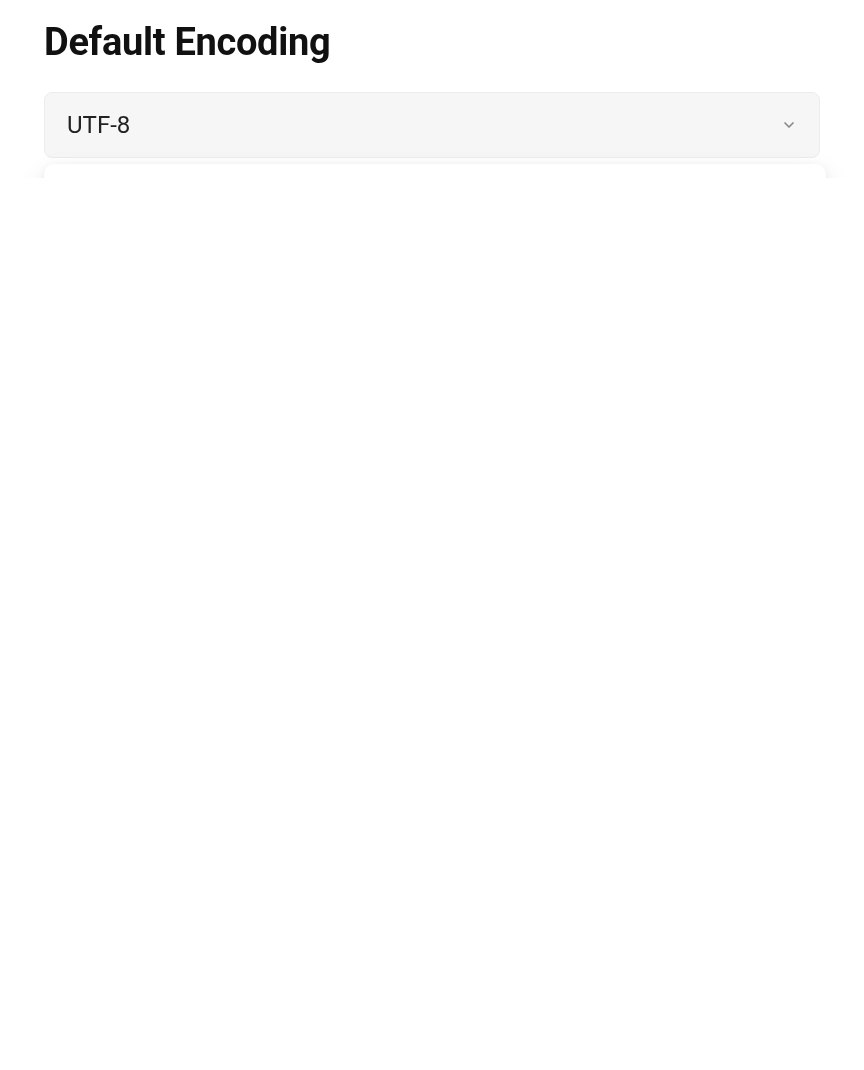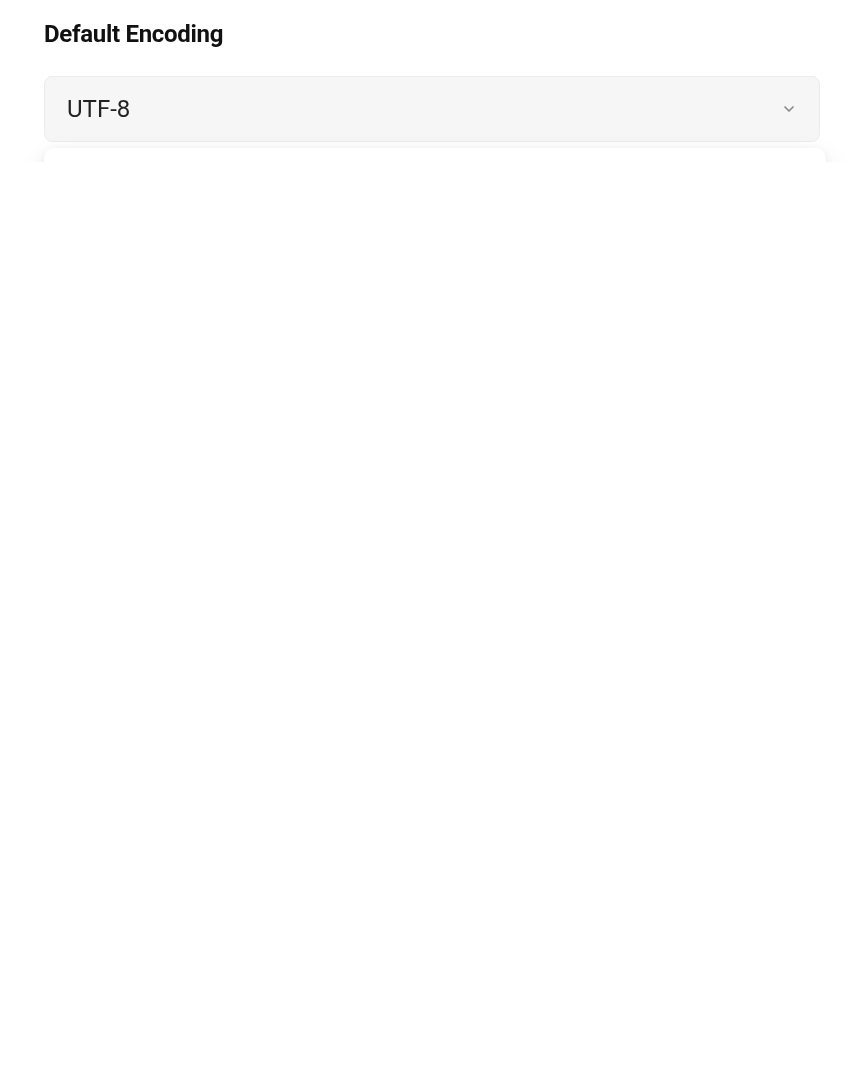--- a/index.html
+++ b/index.html
@@ -7,21 +7,21 @@
       padding: 0;
       box-sizing: border-box;
     }
     body {
       font-family: -apple-system, BlinkMacSystemFont, "Segoe UI", Roboto, "Helvetica Neue", Arial, sans-serif;
       background: #ffffff;
       padding: 20px 44px;
       width: 864px;
     }
     .heading {
-      font-size: 24px;
+      font-size: 38px;
       font-weight: 700;
       color: #111111;
       margin-bottom: 28px;
       letter-spacing: -0.3px;
     }
     .select-wrapper {
       position: relative;
     }
     .select-trigger {
       display: flex;

